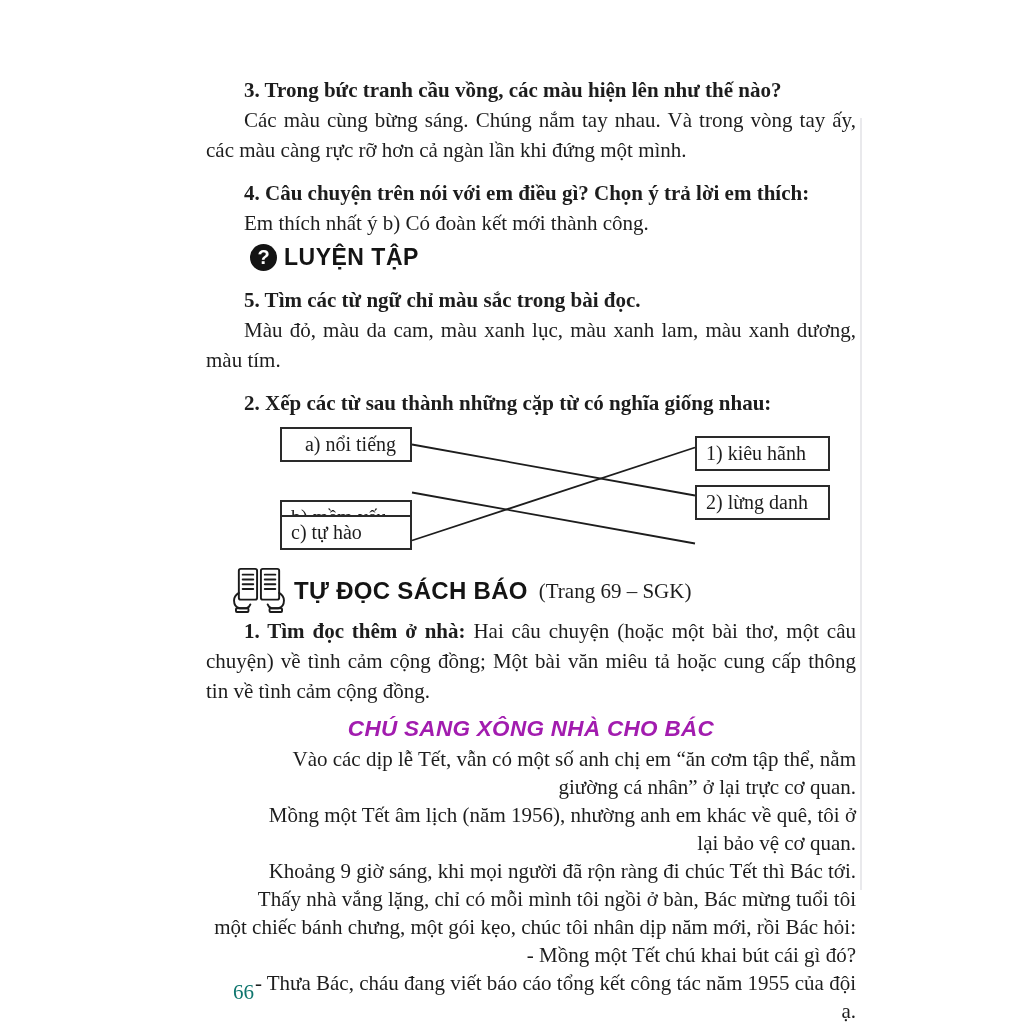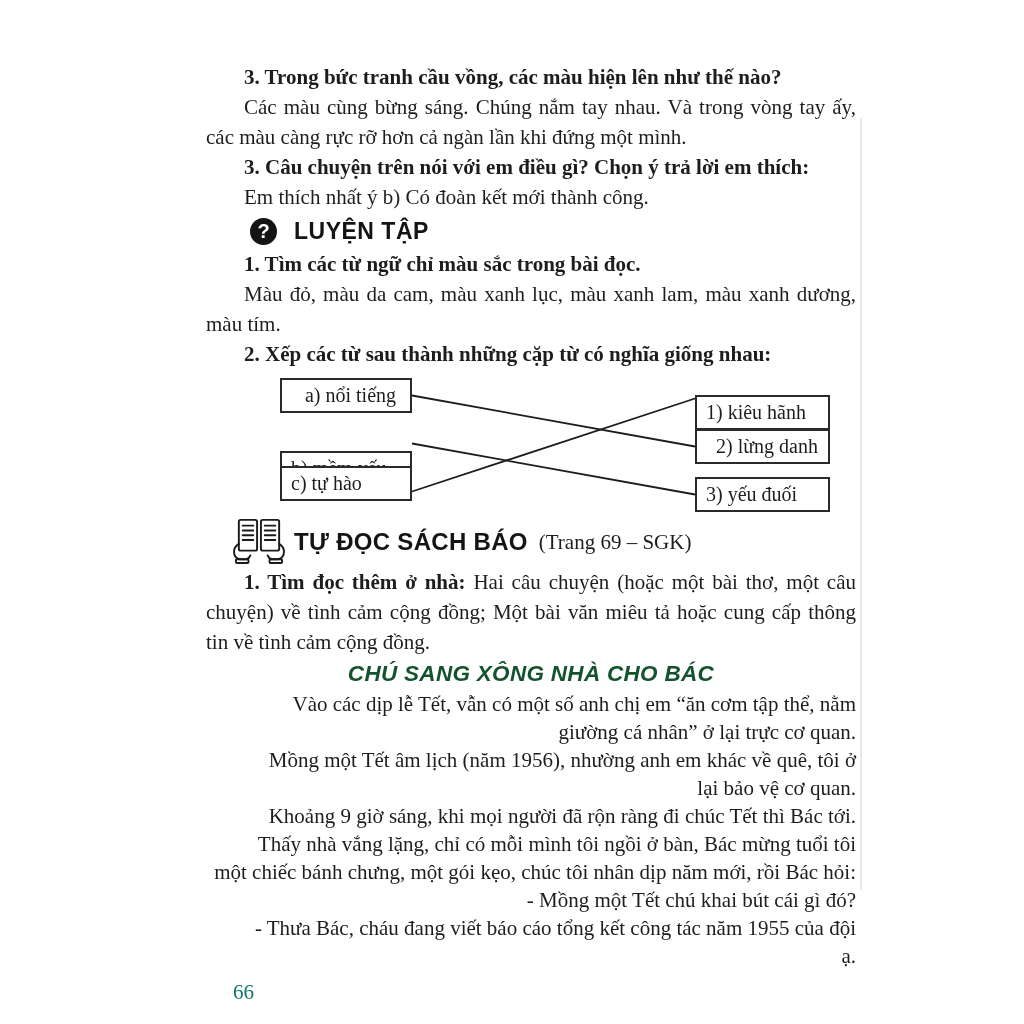--- a/index.html
+++ b/index.html
@@ -11,26 +11,26 @@
   .edge-shadow {
     position:absolute; left:860px; top:118px; width:2px; height:772px;
     background:#e9e9ec;
   }
   .content { position:absolute; left:206px; top:62px; width:650px; }
 
   p.body {
     margin:0; font-size:21px; line-height:30px; text-align:justify;
     text-indent:38px; color:#1d1d1d;
   }
-  p.bold { font-weight:700; }
+  p.bold { font-weight:700;margin-top:13px; }
   p.nowrap { white-space:nowrap; text-align:left; }
   .lead-bold { font-weight:700; }
 
   
-  .lt-header { display:flex; align-items:center; gap:17px; margin:4px 0 3px 44px; height:30px; }
+  .lt-header { display:flex; align-items:center; gap:7px; margin:4px 0 3px 44px; height:30px; }
   .q-circle {
     width:27px; height:27px; border-radius:50%; background:#141414; color:#fff;
     font-family:"Liberation Sans","DejaVu Sans",sans-serif; font-weight:700;
     font-size:20px; line-height:27px; text-align:center; flex:0 0 auto;
   }
   .q-circle::before { content:"?"; }
   .lt-title {
     font-family:"Liberation Sans","DejaVu Sans",sans-serif; font-weight:700;
     font-size:23px; letter-spacing:0.5px; color:#141414;
   }
@@ -49,66 +49,65 @@
   .td-header { display:flex; align-items:center; gap:8px; margin-left:26px; height:50px; }
   .book-icon { flex:0 0 auto; margin-top:-2px; }
   .td-title {
     font-family:"Liberation Sans","DejaVu Sans",sans-serif; font-weight:700;
     font-size:24px; letter-spacing:0.3px; color:#141414;
   }
   .td-ref { font-size:21px; margin-left:3px; }
 
   
   .story-title {
-    margin:4px 0 3px 0; text-align:center;
+    margin:10px 0 3px 0; text-align:center;
     font-family:"Liberation Sans","DejaVu Sans",sans-serif;
     font-weight:700; font-style:italic; font-size:22.5px; letter-spacing:0.3px;
-    color:#14532d;
+    color:#a21caf;
   }
   .story p.body { line-height:28px;text-align:right; }
 
   .page-num {
     position:absolute; left:233px; top:980px; font-size:21px;
     font-family:Liberation Serif, serif; color:#0f766e;
   }
 </style>
 </head>
 <body>
 
 <div class="page">
   <div class="edge-shadow"></div>
 
   <main class="content">
 
     <p class="body bold nowrap">3. Trong bức tranh cầu vồng, các màu hiện lên như thế nào?</p>
     <p class="body">Các màu cùng bừng sáng. Chúng nắm tay nhau. Và trong vòng tay ấy, các màu càng rực rỡ hơn cả ngàn lần khi đứng một mình.</p>
-    <p class="body bold nowrap">3. Câu chuyện trên nói với em điều gì? Chọn ý trả lời em thích:</p>
+    <p class="body bold nowrap">4. Câu chuyện trên nói với em điều gì? Chọn ý trả lời em thích:</p>
     <p class="body">Em thích nhất ý b) Có đoàn kết mới thành công.</p>
 
     <div class="lt-header">
       <span class="q-circle"></span>
       <span class="lt-title">LUYỆN TẬP</span>
     </div>
 
-    <p class="body bold nowrap">1. Tìm các từ ngữ chỉ màu sắc trong bài đọc.</p>
+    <p class="body bold nowrap">5. Tìm các từ ngữ chỉ màu sắc trong bài đọc.</p>
     <p class="body">Màu đỏ, màu da cam, màu xanh lục, màu xanh lam, màu xanh dương, màu tím.</p>
     <p class="body bold nowrap">2. Xếp các từ sau thành những cặp từ có nghĩa giống nhau:</p>
 
     <div class="diagram">
       <svg class="match-lines" viewBox="0 0 650 133" width="650" height="133">
           <line x1="206" y1="17.5" x2="489" y2="68.5" stroke="#1d1d1d" stroke-width="1.8"></line>
           <line x1="206" y1="65.5" x2="489" y2="116.5" stroke="#1d1d1d" stroke-width="1.8"></line>
           <line x1="206" y1="113.5" x2="489" y2="20.5" stroke="#1d1d1d" stroke-width="1.8"></line>
         </svg>
       <div class="mbox l" style="top:0;text-align:center;">a) nổi tiếng</div>
       <div class="mbox l" style="top:48px;margin-top:25px;">b) mềm yếu</div>
       <div class="mbox l" style="top:88px;">c) tự hào</div>
-      <div class="mbox r" style="top:17px;">1) kiêu hãnh</div>
-      <div class="mbox r" style="top:51px;text-align:center;">2) lừng danh</div>
-      <div class="mbox r" style="top:99px;">3) yếu đuối</div>
+      <div class="mbox r" style="top:9px;">1) kiêu hãnh</div>
+      <div class="mbox r" style="top:58px;">2) lừng danh</div>
     </div>
 
     <div class="td-header">
       <svg class="book-icon" width="54" height="48" viewBox="0 0 56 50" fill="none" stroke="#1a1a1a" stroke-width="2" stroke-linecap="round" stroke-linejoin="round">
         <rect x="7" y="3" width="19" height="32" rx="2"></rect>
         <rect x="30" y="3" width="19" height="32" rx="2"></rect>
         <line x1="11" y1="9" x2="22" y2="9"></line>
         <line x1="11" y1="14" x2="22" y2="14"></line>
         <line x1="11" y1="19" x2="22" y2="19"></line>
         <line x1="11" y1="24" x2="22" y2="24"></line>

